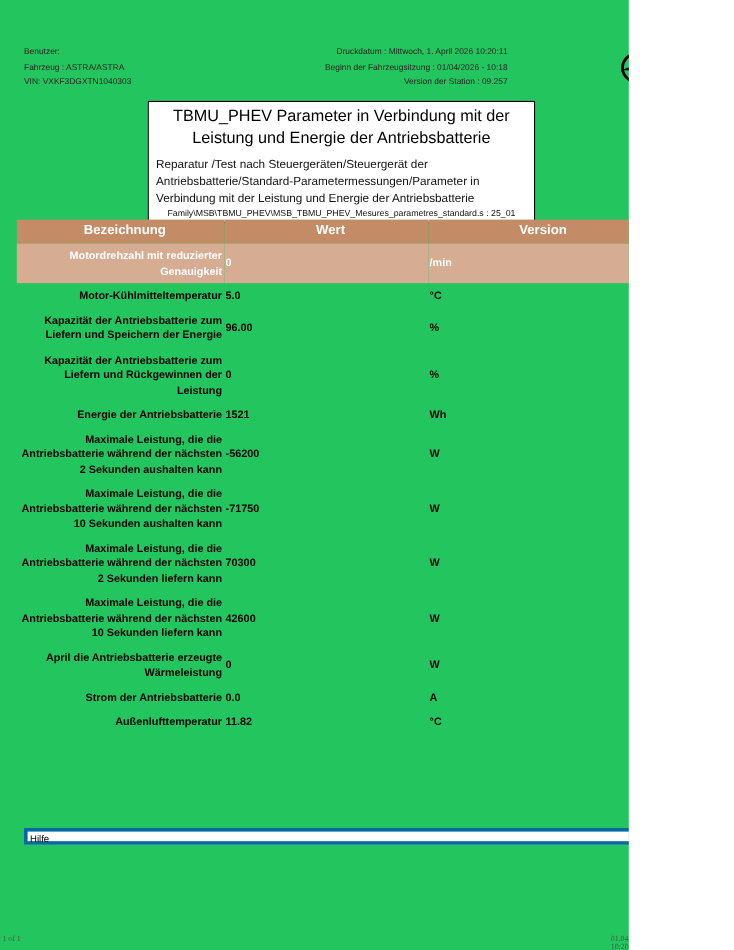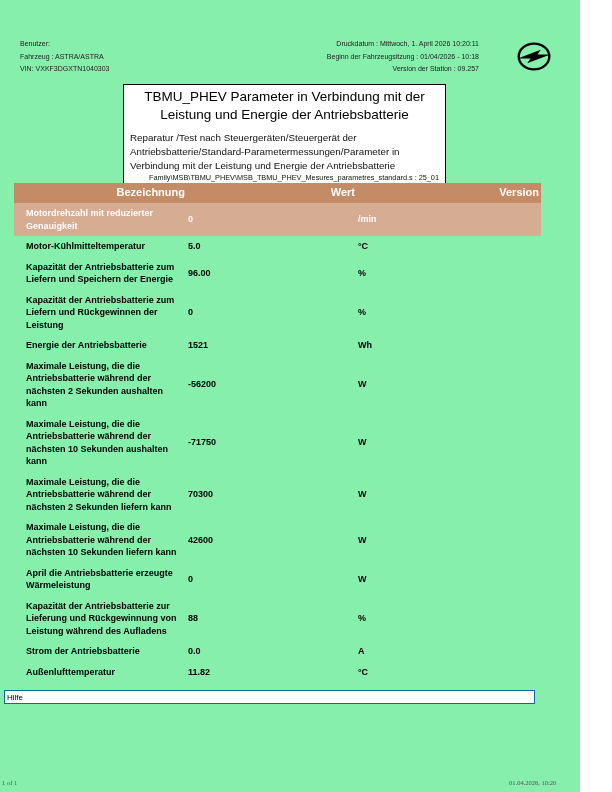--- a/index.html
+++ b/index.html
@@ -1,19 +1,19 @@
 <!DOCTYPE html>
 <html style="--header-bg: #C48B67; --highlight-bg: #D6AC93; --header-text: #FFFFFF;"><head>
 <meta charset="utf-8">
 <style>
   * { margin:0; padding:0; box-sizing:border-box; }
   html,body { background:#fff; }
   body { font-family:"Liberation Sans", sans-serif; }
   .page {
-    position:relative; width:580px; height:792px; background:#86efac;
+    position:relative; width:524px; height:792px; background:#22c55e;
     overflow:hidden; color:#000;
   }
   
   .hdr-left {
     position:absolute; left:20px; top:38px;
     font-size:7px; line-height:12.5px; color:#222;
   }
   .hdr-right {
     position:absolute; right:101px; top:38px; text-align:right;
     font-size:7px; line-height:12.5px; color:#222;
@@ -27,46 +27,46 @@
     position:absolute; left:123px; top:84px; width:323px;
     border:1.5px solid #000; background:#fff; padding:3px 6px 2px 6px;
   }
   .title-box .title {
     font-size:13.5px; line-height:17.5px; text-align:center; color:#000;
   }
   .title-box .path {
     font-size:9.8px; line-height:14px; text-align:left; margin-top:8px; color:#111;
   }
   .title-box .family {
-    font-size:7.3px; line-height:10px; text-align:right; color:#111;
+    font-size:7.3px; line-height:10px; text-align:center; color:#111;
   }
   
   .param-table {
     position:absolute; left:14px; top:183px; width:527px;
     border-collapse:collapse; table-layout:fixed;
   }
   .param-table col.c1 { width:173px; }
   .param-table col.c2 { width:170px; }
   .param-table th {
     background:var(--header-bg,#C48B67); color:var(--header-text,#FFFFFF);
-    font-size:11px; font-weight:bold; text-align:right;
+    font-size:11px; font-weight:bold; text-align:center;
     padding:3px 2px 4px 9px; line-height:13px;
   }
   .param-table td {
     font-size:9px; font-weight:bold; line-height:12.5px;
     padding:4px 2px 4px 1px; vertical-align:middle; color:#000;
   }
-  .param-table td:first-child { padding-left:12px; }
+  .param-table td:first-child { padding-left:0;text-align:right; }
   .param-table tr.hl td {
     background:var(--highlight-bg,#D6AC93); color:#FFFFFF;
   }
   
   .help-box {
-    position:absolute; left:4px; top:690px; width:531px; height:14px;
-    border:1px solid #0369a1; font-size:8px; line-height:12px; padding:1px 0 0 2px;
+    position:absolute; left:20px; top:690px; width:531px; height:14px;
+    border:3px solid #0369a1; font-size:8px; line-height:12px; padding:1px 0 0 2px;
     color:#000; background:#fff;
   }
   
   .footer-left {
     position:absolute; left:2px; top:779px;
     font-family:"Liberation Serif", serif; font-size:6.5px; color:#555;
   }
   .footer-right {
     position:absolute; left:509px; top:779px;
     font-family:"Liberation Serif", serif; font-size:6.5px; color:#555;
@@ -160,25 +160,20 @@
           <td>Maximale Leistung, die die Antriebsbatterie während der nächsten 10 Sekunden liefern kann</td>
           <td>42600</td>
           <td>W</td>
         </tr>
         <tr>
           <td>April die Antriebsbatterie erzeugte Wärmeleistung</td>
           <td>0</td>
           <td>W</td>
         </tr>
         <tr>
-          <td>Kapazität der Antriebsbatterie zur Lieferung und Rückgewinnung von Leistung während des Aufladens</td>
-          <td>88</td>
-          <td>%</td>
-        </tr>
-        <tr>
           <td>Strom der Antriebsbatterie</td>
           <td>0.0</td>
           <td>A</td>
         </tr>
         <tr>
           <td>Außenlufttemperatur</td>
           <td>11.82</td>
           <td>°C</td>
         </tr>
       </tbody>

